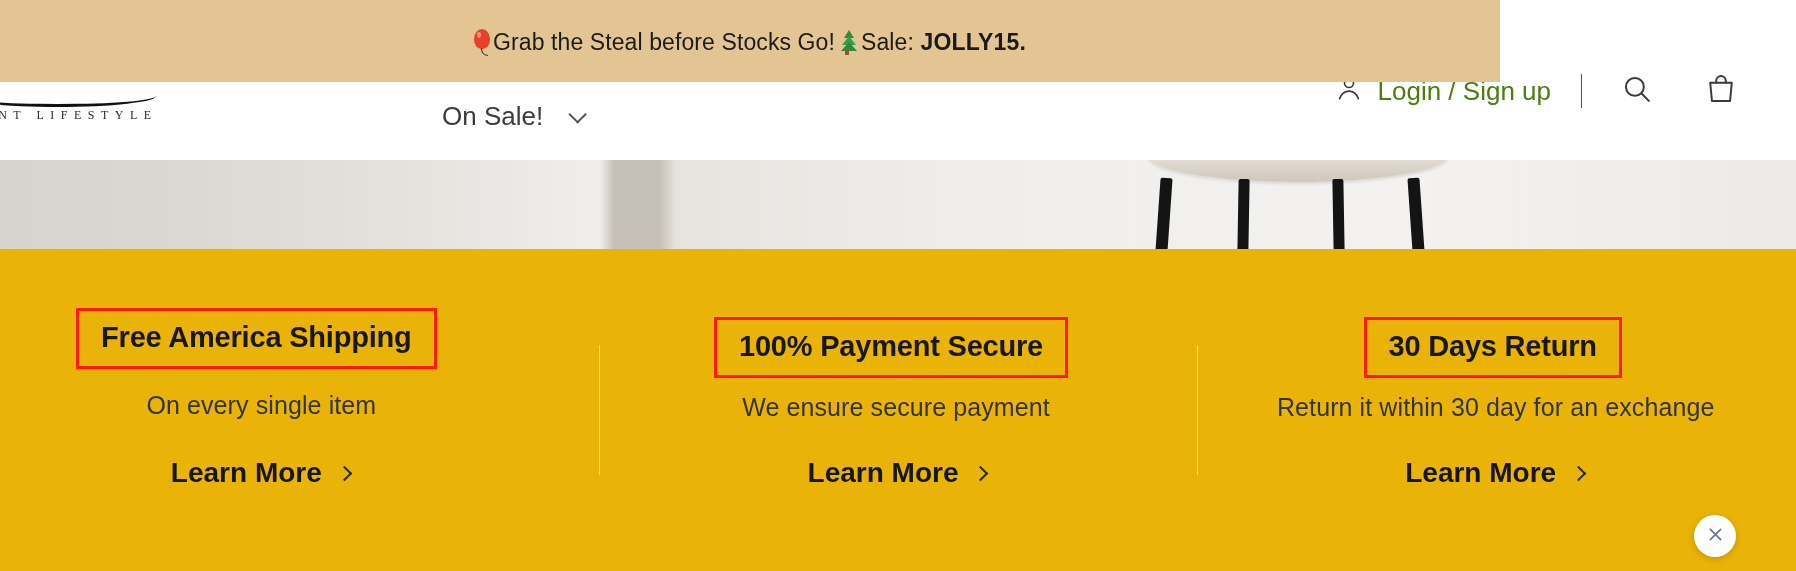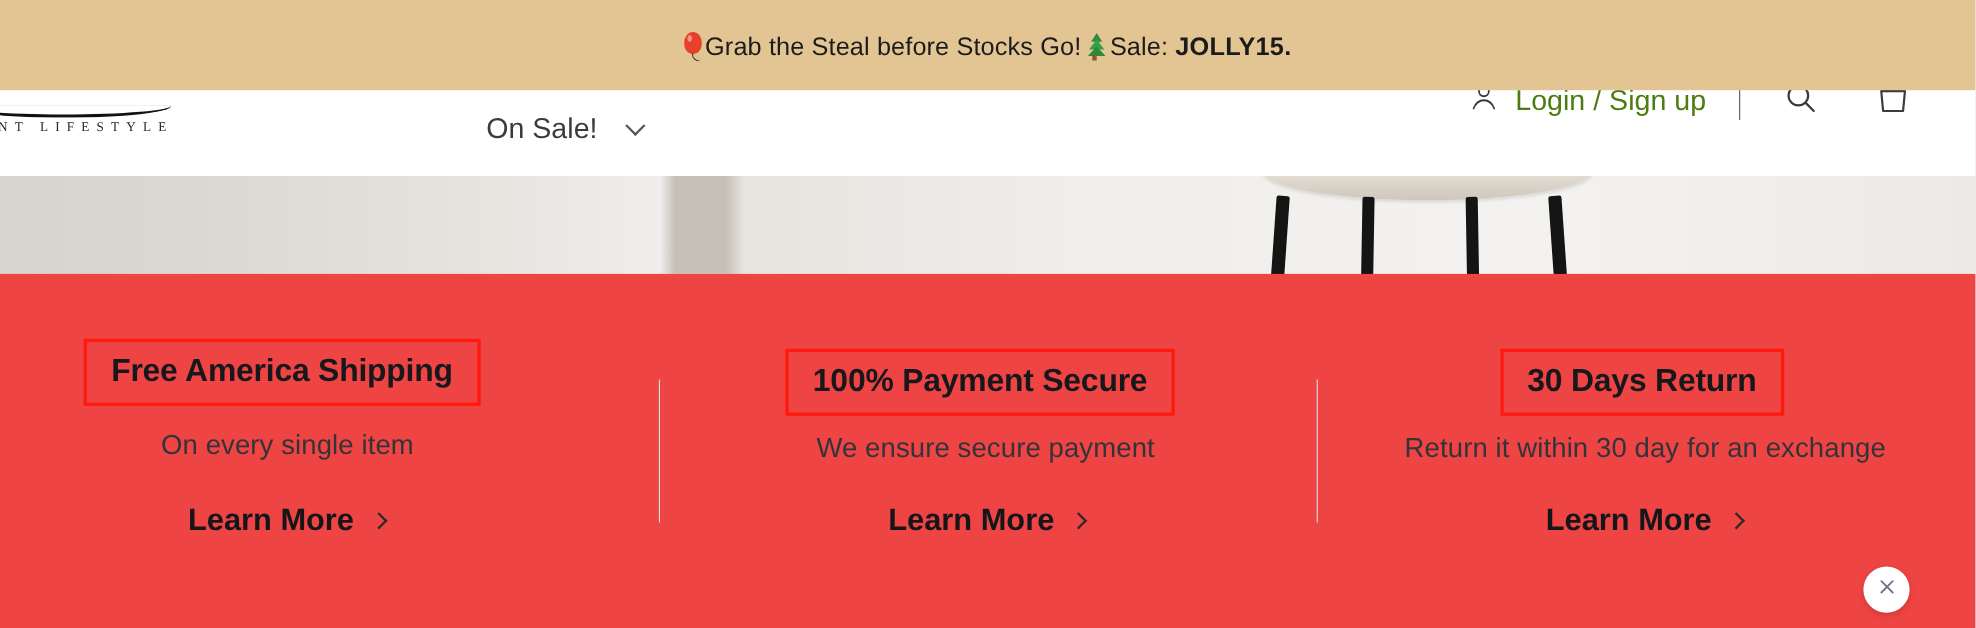--- a/index.html
+++ b/index.html
@@ -8,21 +8,21 @@
     width:1796px; height:571px;
     overflow:hidden;
     background:#f7f7f7;
     font-family:"Liberation Sans", sans-serif;
     -webkit-font-smoothing:antialiased;
   }
   #page { position:relative; width:1796px; height:571px; background:#f7f7f7; }
 
   
   .promo-banner{
-    position:absolute; left:0; top:0; width:1796px; height:82px;
+    position:absolute; left:0; top:0; width:1500px; height:82px;
     background:#e2c593;
     display:flex; align-items:center; justify-content:center;
     z-index:40;
   }
   .promo-inner{
     display:flex; align-items:center; gap:0;
     font-size:23px; color:#1b1b1b; letter-spacing:.1px; white-space:nowrap;
     transform:translateY(1px);
   }
   .balloon{
@@ -122,21 +122,21 @@
   }
   .leg{ position:absolute; background:#141414; border-radius:2px; }
   .l1{ left:1158px; top:18px; width:12px; height:74px; transform:rotate(4deg); }
   .l2{ left:1238px; top:19px; width:11px; height:73px; transform:rotate(1deg); }
   .l3{ left:1333px; top:19px; width:11px; height:73px; transform:rotate(-1deg); }
   .l4{ left:1410px; top:18px; width:12px; height:74px; transform:rotate(-4deg); }
 
   
   .features{
     position:absolute; left:0; top:249px; width:1796px; height:322px;
-    background:#ef4444; display:flex; z-index:10;
+    background:#eab308; display:flex; z-index:10;
   }
   .feature{ position:relative; flex:1; display:flex; flex-direction:column; align-items:center; }
   .feature + .feature::before{
     content:""; position:absolute; left:0; top:96px; width:1px; height:130px; background:#e2e2e2;
   }
   .f-title-box{
     margin-top:59px;
     border:3px solid #ff1a0d;
     padding:10px 22px 12px;
     display:inline-block;

